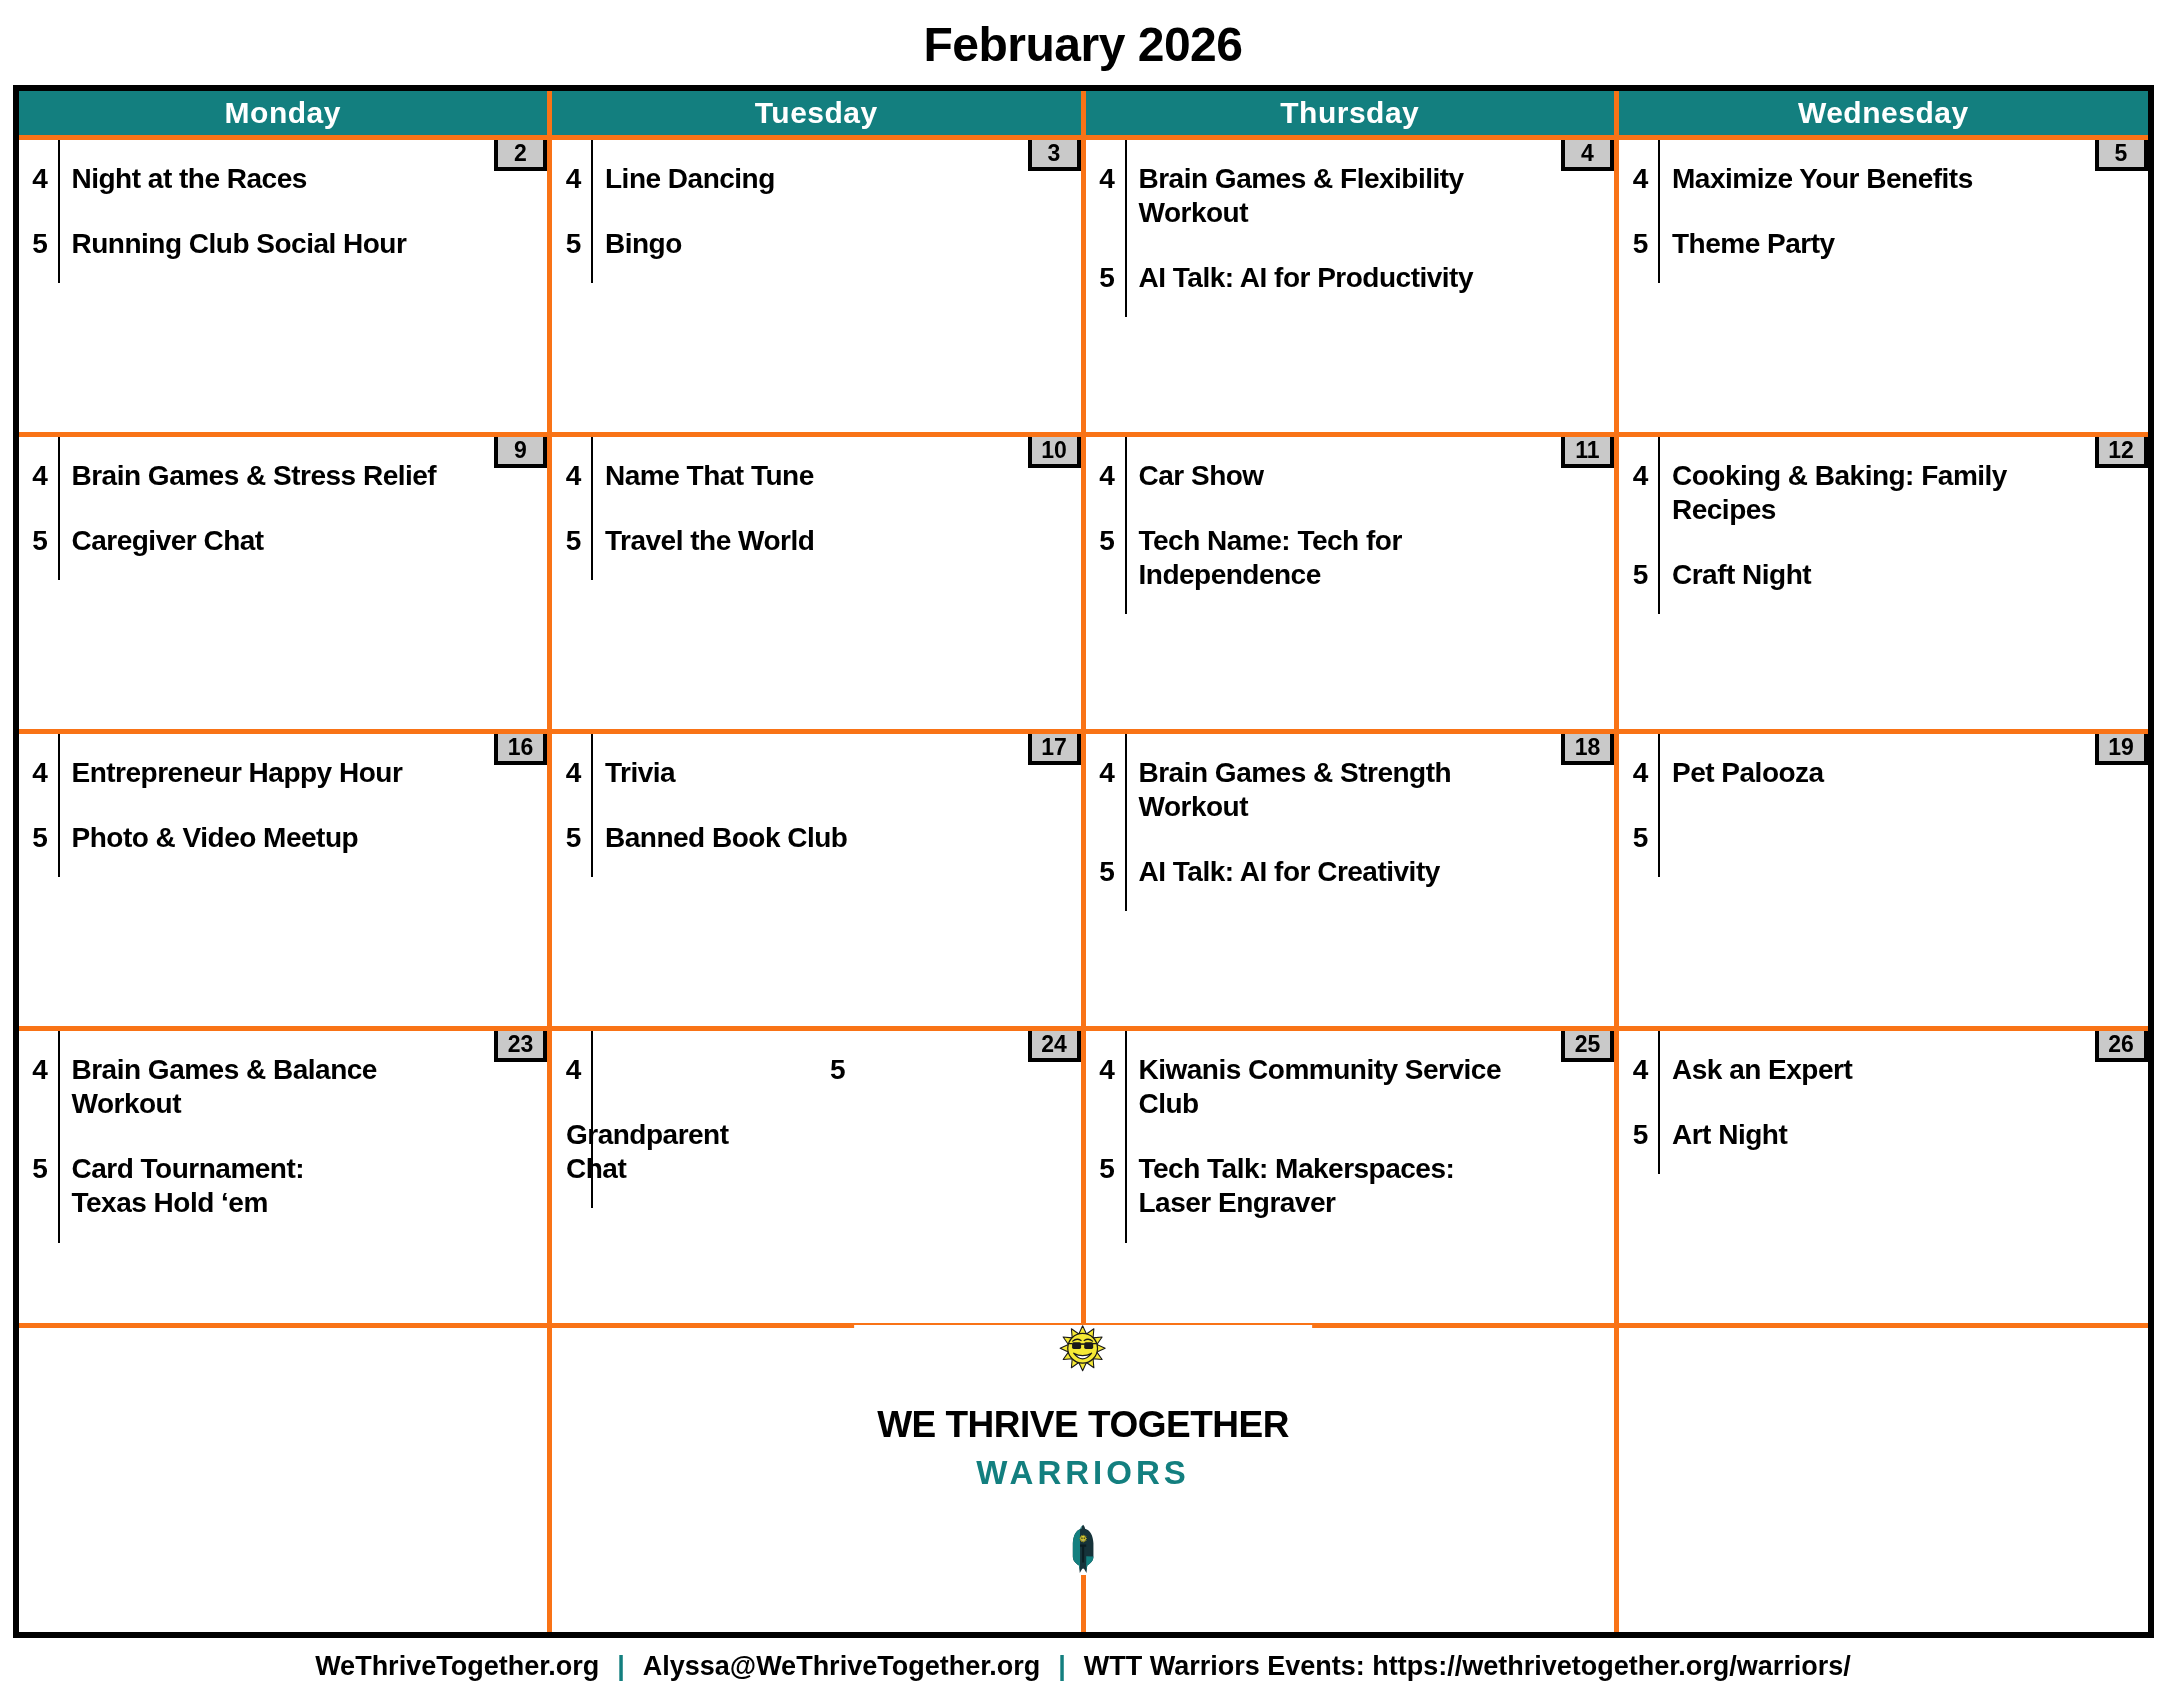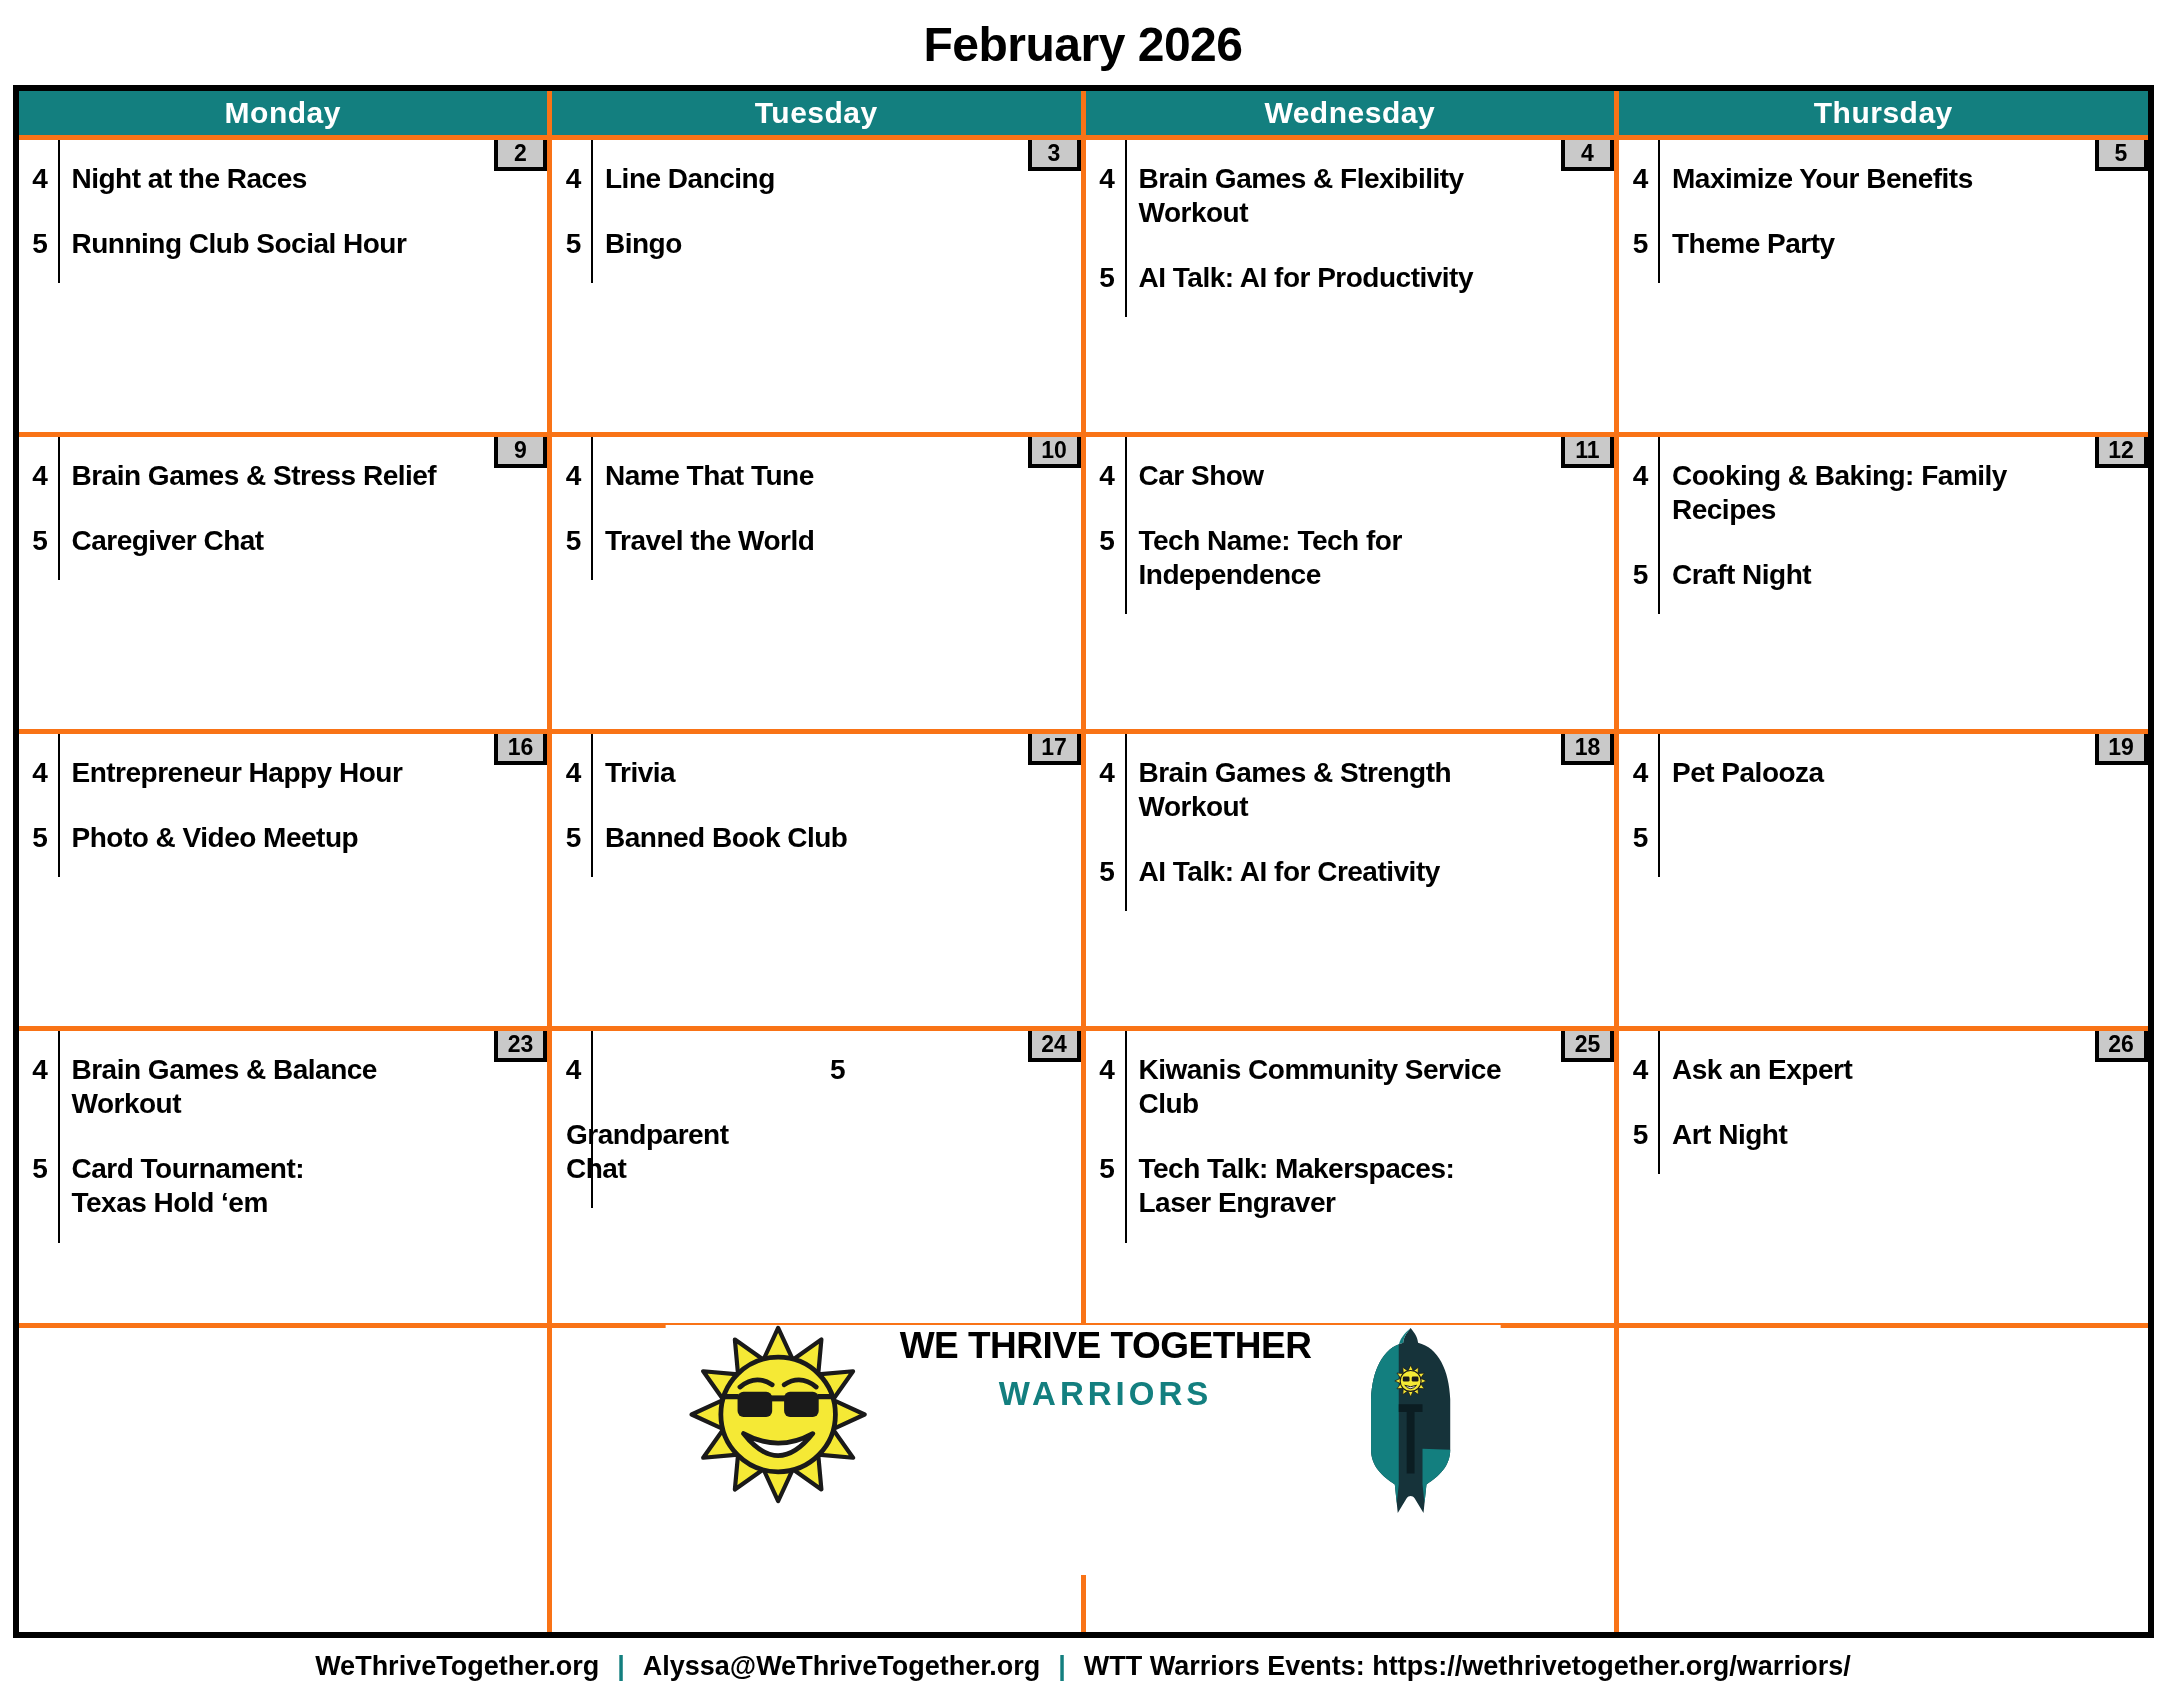--- a/index.html
+++ b/index.html
@@ -73,23 +73,24 @@
     max-width:447px;
     white-space:pre-line;
   }
 
   .logo-overlay {
     position:absolute;
     top:1234px; left:50%;
     transform:translateX(-50%);
     height:250px;
     background:#fff;
-    display:flex; align-items:flex-start;
+    display:flex; align-items:center;
     gap:32px;
     padding:0 23px;
+    flex-direction:column;
   }
   .logo-text { text-align:center; }
   .logo-line1 { font-size:37px; font-weight:bold; letter-spacing:-0.5px; color:#000; white-space:nowrap; }
   .logo-line2 { font-size:33px; font-weight:bold; letter-spacing:4px; color:var(--teal); margin-top:8px; }
 
   .footer {
     margin-top:13px;
     text-align:center;
     font-size:27px; font-weight:bold;
     white-space:nowrap;
@@ -102,22 +103,22 @@
 <body>
 
 <div class="page">
 
   <h1 class="cal-title">February 2026</h1>
 
   <div class="calendar">
 
     <div class="day-header">Monday</div>
       <div class="day-header">Tuesday</div>
+      <div class="day-header">Thursday</div>
       <div class="day-header">Wednesday</div>
-      <div class="day-header">Thursday</div>
       <div class="cell">
         <div class="events">
           <div class="ev-time">4</div>
           <div class="ev-title">Night at the Races</div>
           <div class="ev-time">5</div>
           <div class="ev-title">Running Club Social Hour</div>
         </div>
         <div class="badge">2</div>
       </div>
       <div class="cell">

